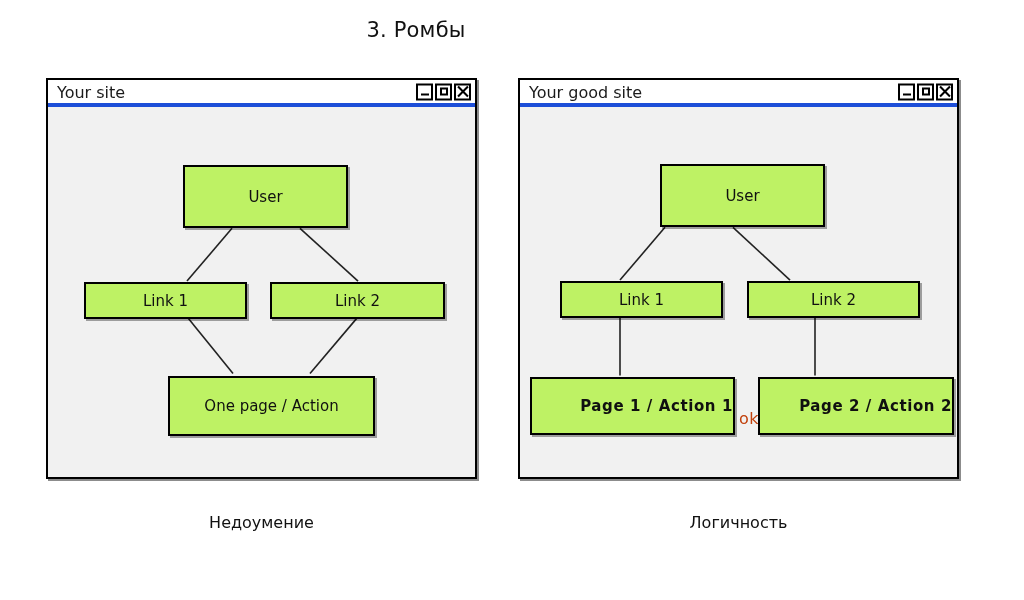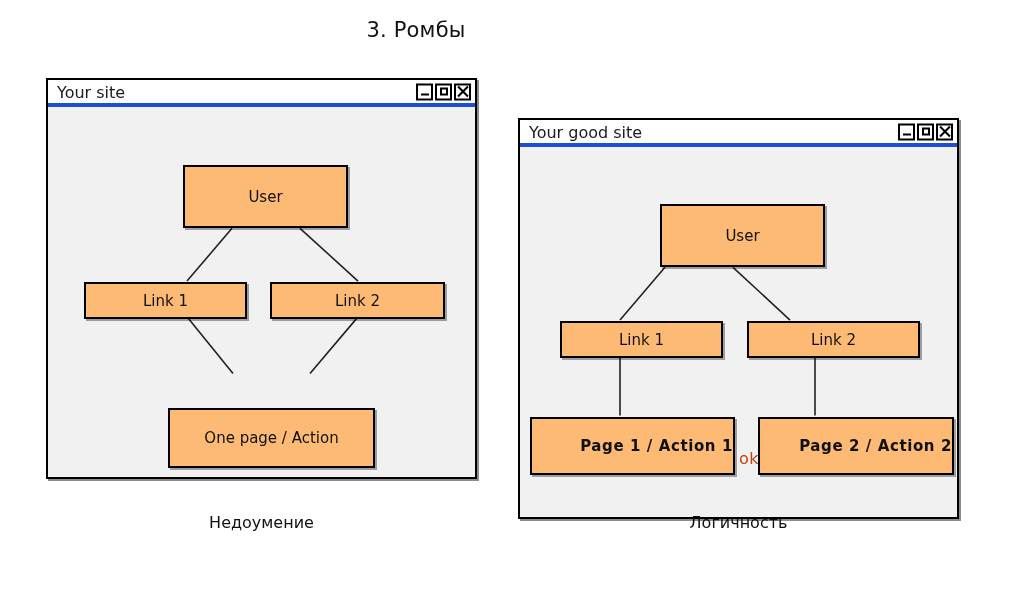--- a/index.html
+++ b/index.html
@@ -37,21 +37,21 @@
 
   
   .window {
     position: absolute;
     background: #f1f1f1;
     border: 2px solid #000000;
     box-sizing: border-box;
     box-shadow: 2px 2px 0 rgba(0,0,0,0.45);
   }
   .window.left  { left: 46px;  top: 78px; width: 431px; height: 401px; }
-  .window.right { left: 518px; top: 78px; width: 441px; height: 401px; margin-top: 40px; }
+  .window.right { left: 518px; top: 78px; width: 441px; height: 401px; }
 
   .titlebar {
     position: relative;
     height: 27px;
     background: #ffffff;
     border-bottom: 4px solid #1d4ed8;
     box-sizing: border-box;
   }
   .titlebar-text {
     position: absolute;
@@ -122,21 +122,21 @@
 
   .win-body {
     position: relative;
     width: 100%;
     height: calc(100% - 27px);
   }
 
   
   .node {
     position: absolute;
-    background: #fdba74;
+    background: #bef264;
     border: 2px solid #000000;
     box-sizing: border-box;
     display: flex;
     align-items: center;
     justify-content: center;
     box-shadow: 2px 2px 0 rgba(0,0,0,0.35);
     font-family: "DejaVu Sans", sans-serif;
     font-size: 15px;
     color: #101010;
     z-index: 2;
@@ -264,21 +264,21 @@
       </div>
 
       <div class="node" style="left:36px; top:175px; width:163px; height:37px;">
         <span>Link 1</span>
       </div>
 
       <div class="node" style="left:222px; top:175px; width:175px; height:37px;">
         <span>Link 2</span>
       </div>
 
-      <div class="node" style="left:120px; top:269px; width:207px; height:60px;margin-top:32px;">
+      <div class="node" style="left:120px; top:269px; width:207px; height:60px;">
         <span>One page / Action</span>
       </div>
 
       <div class="note wtf">WTF?</div>
     </div>
   </div>
 
   <div class="window right">
 
     <div class="titlebar">

